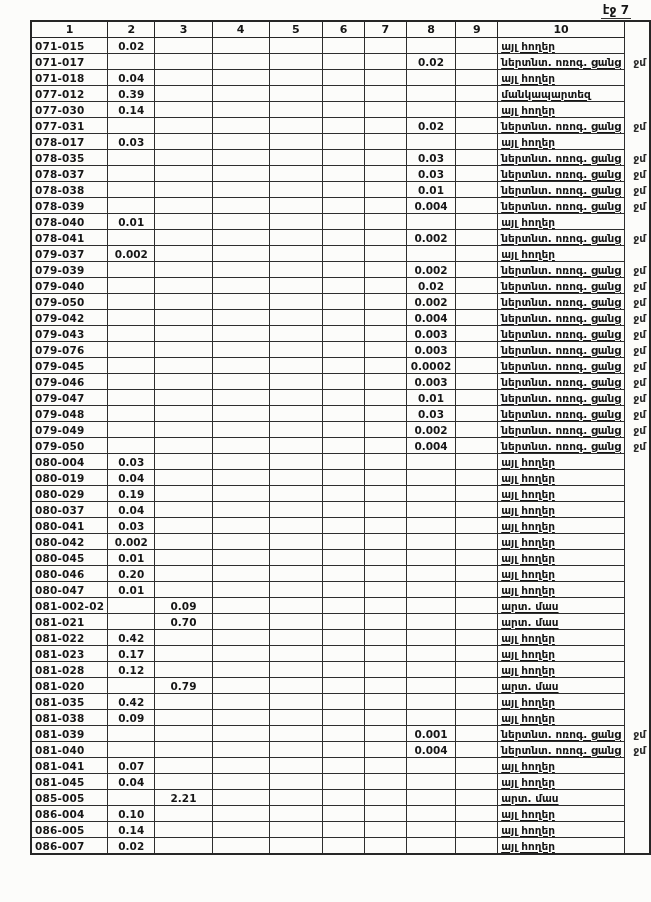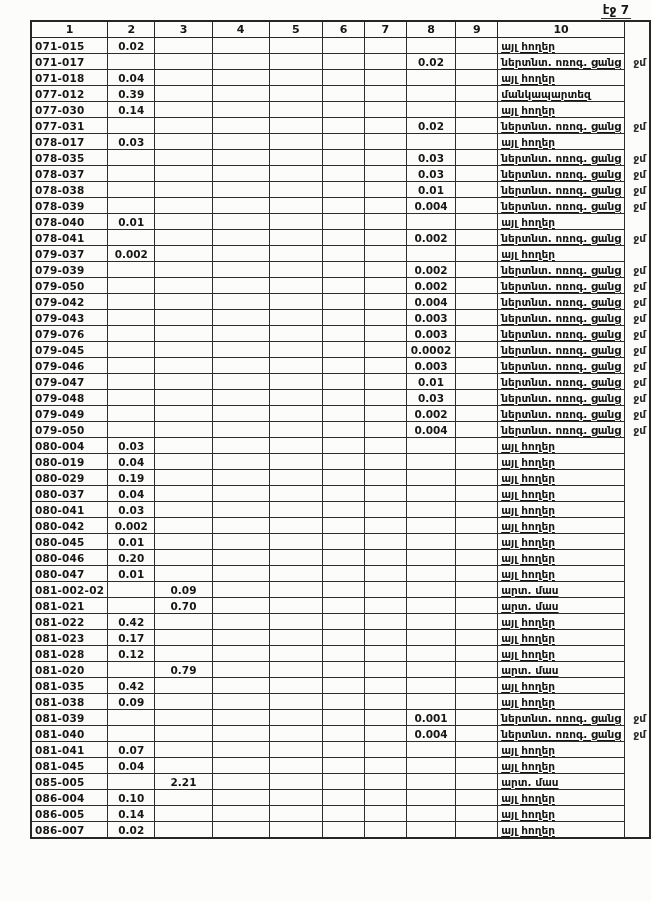--- a/index.html
+++ b/index.html
@@ -266,20 +266,33 @@
     <td class="c-num"></td>
     <td class="c-num"></td>
     <td class="c-num"></td>
     <td class="c-num"></td>
     <td class="c-num">0.002</td>
     <td class="c-num"></td>
     <td class="c-label"><span>ներտնտ. ոռոգ. ցանց</span></td>
     <td class="c-margin">ջմ</td>
   </tr>
       <tr>
+    <td class="c-code">079-040</td>
+    <td class="c-num"></td>
+    <td class="c-num"></td>
+    <td class="c-num"></td>
+    <td class="c-num"></td>
+    <td class="c-num"></td>
+    <td class="c-num"></td>
+    <td class="c-num">0.02</td>
+    <td class="c-num"></td>
+    <td class="c-label"><span>ներտնտ. ոռոգ. ցանց</span></td>
+    <td class="c-margin">ջմ</td>
+  </tr>
+      <tr>
     <td class="c-code">079-050</td>
     <td class="c-num"></td>
     <td class="c-num"></td>
     <td class="c-num"></td>
     <td class="c-num"></td>
     <td class="c-num"></td>
     <td class="c-num"></td>
     <td class="c-num">0.002</td>
     <td class="c-num"></td>
     <td class="c-label"><span>ներտնտ. ոռոգ. ցանց</span></td>

